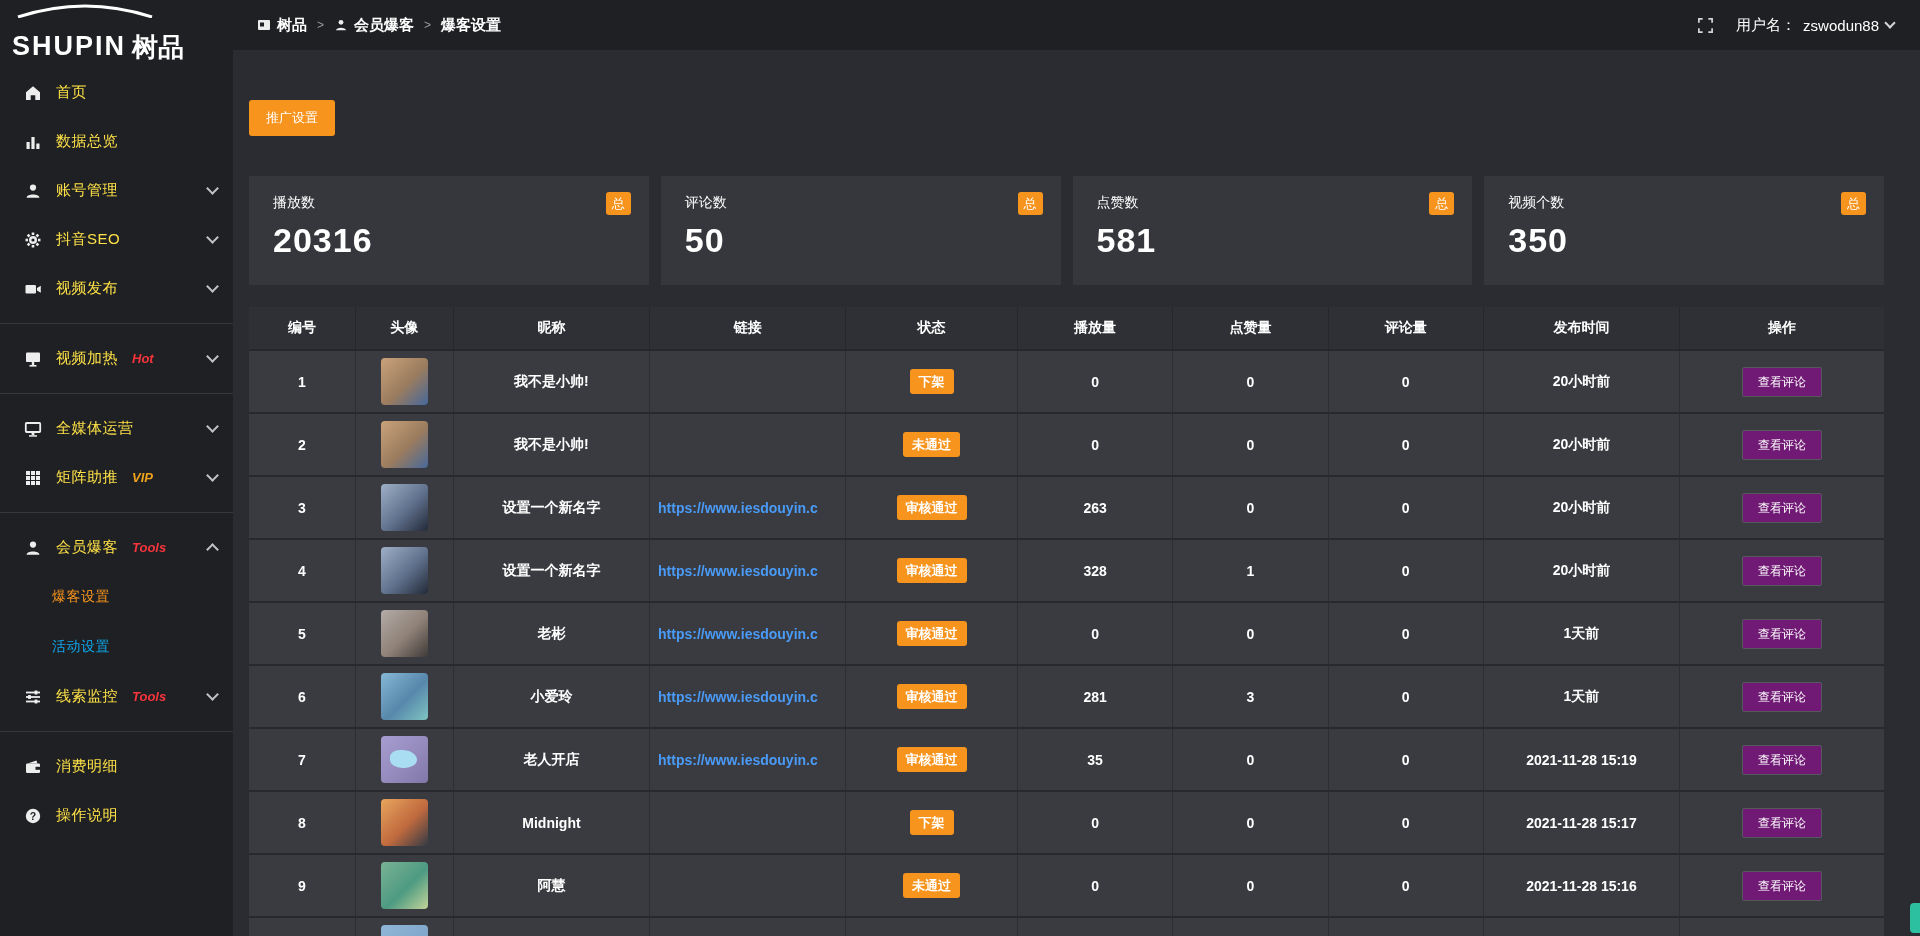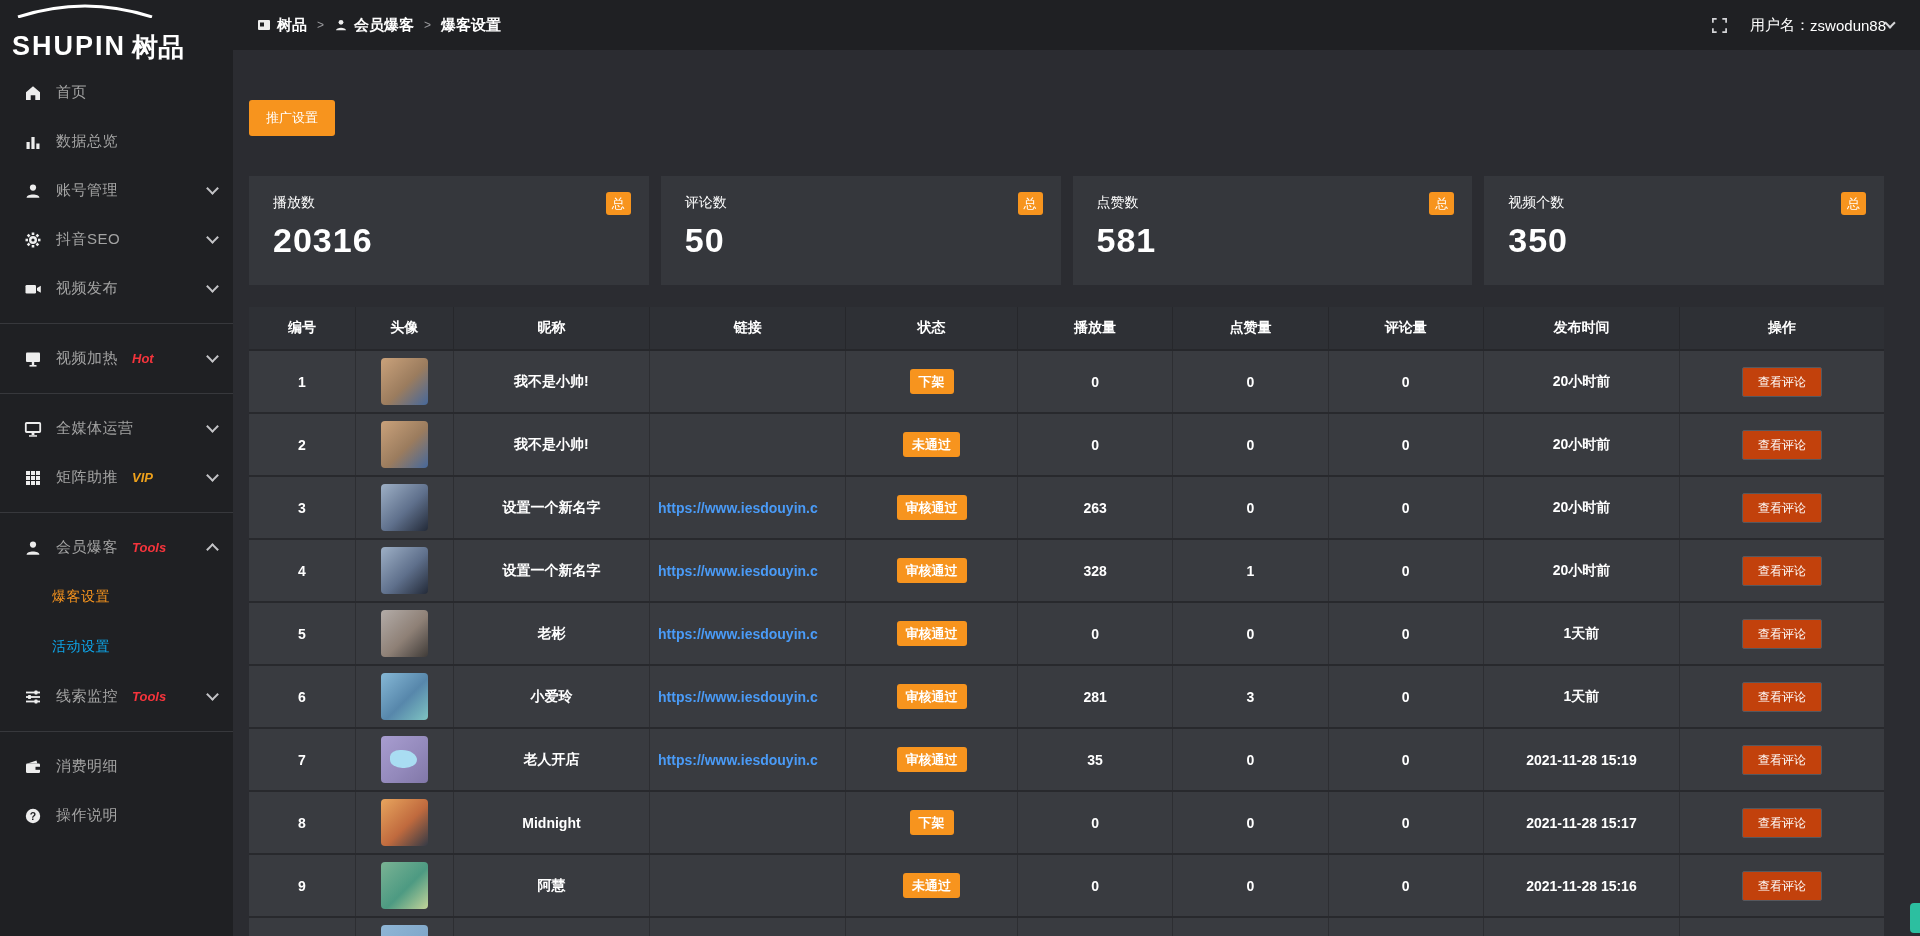--- a/index.html
+++ b/index.html
@@ -9,21 +9,21 @@
 
   
   .sidebar{width:233px;min-width:233px;height:100%;background:#1f2023;overflow:hidden;}
   .logo{height:60px;display:flex;align-items:flex-end;padding:0 0 8px 12px;position:relative;}
   .logo-arc{position:absolute;top:4px;left:10px;}
   .logo-en{font-size:27px;font-weight:bold;letter-spacing:2px;color:#fff;line-height:1;}
   .logo-cn{font-size:26px;font-weight:bold;color:#fff;margin-left:6px;line-height:1;}
   .menu-item{height:49px;display:flex;align-items:center;padding:0 16px 0 24px;cursor:pointer;}
   .mi-icon{width:18px;height:18px;margin-right:14px;flex:none;display:flex;align-items:center;}
   .mi-icon svg{width:18px;height:18px;}
-  .mi-label{font-size:15px;color:#a3a3a3;letter-spacing:0.5px;text-align:center;}
+  .mi-label{font-size:15px;color:#fde047;letter-spacing:0.5px;text-align:center;}
   .mi-tag{font-style:italic;font-weight:bold;font-size:13px;margin-left:14px;}
   .chev{width:7px;height:7px;border-right:2px solid #c3c3c6;border-bottom:2px solid #c3c3c6;
         display:inline-block;flex:none;}
   .chev.down{transform:rotate(45deg);margin-top:-4px;}
   .chev.up{transform:rotate(-135deg);margin-top:4px;}
   .menu-item .chev{margin-left:auto;}
   .menu-divider{height:1px;background:#37383c;margin:10px 0;}
   .submenu-item{height:50px;display:flex;align-items:center;padding-left:52px;font-size:14px;
                 color:#0ea5e9;cursor:pointer;letter-spacing:0.5px;}
   .submenu-item.active{color:#f7941e;}
@@ -32,21 +32,21 @@
   .main{flex:1;display:flex;flex-direction:column;height:100%;min-width:0;}
   .topbar{height:50px;min-height:50px;background:#1f2023;display:flex;align-items:center;
           padding:0 26px 0 24px;}
   .breadcrumb{display:flex;align-items:center;gap:10px;font-size:15px;font-weight:bold;}
   .crumb{display:flex;align-items:center;gap:6px;cursor:pointer;}
   .crumb-icon{display:flex;}
   .crumb-icon svg{width:14px;height:14px;}
   .sep{color:#9a9a9e;font-size:12px;font-weight:normal;}
   .topbar-right{margin-left:auto;display:flex;align-items:center;gap:22px;}
   .fullscreen{display:flex;cursor:pointer;}
-  .user{font-size:15px;display:flex;align-items:center;cursor:pointer;}
+  .user{font-size:15px;display:flex;align-items:center;gap:7px;cursor:pointer;}
   .user .chev{width:6px;height:6px;border-color:#d5d5d8;}
 
   
   .content{flex:1;background:#2b2c31;padding:50px 36px 0 16px;overflow:hidden;}
   .promo-btn{background:#f7941e;color:#fff;border:none;font-size:13px;padding:9px 17px;
              border-radius:3px;cursor:pointer;font-family:inherit;}
   .cards{display:flex;gap:12px;margin-top:40px;}
   .card{flex:1;background:#35373c;height:109px;position:relative;padding:18px 20px 0 24px;
         box-sizing:border-box;}
   .card-label{font-size:14px;color:#fff;}
@@ -63,21 +63,21 @@
   tbody td{background:#393b40;height:61px;text-align:center;font-size:14px;font-weight:600;
            border-right:1px solid #2d2e32;border-bottom:2px solid #28292d;overflow:hidden;
            padding:0 4px;}
   tbody td:last-child{border-right:none;}
   td.cell-link{text-align:left;padding:0 2px 0 8px;white-space:nowrap;}
   .link{color:#4a9bf7;font-weight:600;cursor:pointer;white-space:nowrap;}
   .avatar{width:47px;height:47px;border-radius:4px;margin:0 auto;position:relative;overflow:hidden;}
   .avatar-accent{position:absolute;left:20%;top:30%;width:58%;height:38%;border-radius:40% 60% 50% 50%;}
   .status-btn{display:inline-block;background:#f7941e;color:#fff;font-size:13px;
               padding:6px 9px;border-radius:3px;cursor:pointer;line-height:1;}
-  .action-btn{display:inline-block;background:#c2410c;border:1px solid #56585e;color:#fff;
+  .action-btn{display:inline-block;background:#701a75;border:1px solid #56585e;color:#fff;
               font-size:12px;padding:8px 15px;border-radius:2px;cursor:pointer;
               font-family:inherit;line-height:1;}
 
   .float-widget{position:fixed;right:0;top:903px;width:10px;height:30px;border-radius:4px 0 0 4px;}
 </style>
 </head>
 <body>
 
 <div class="app">
 

